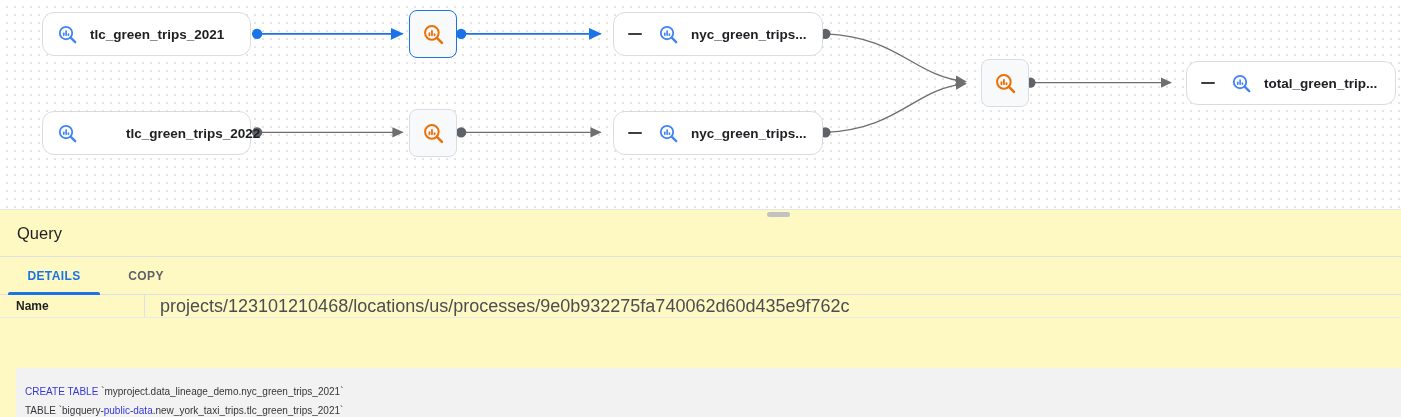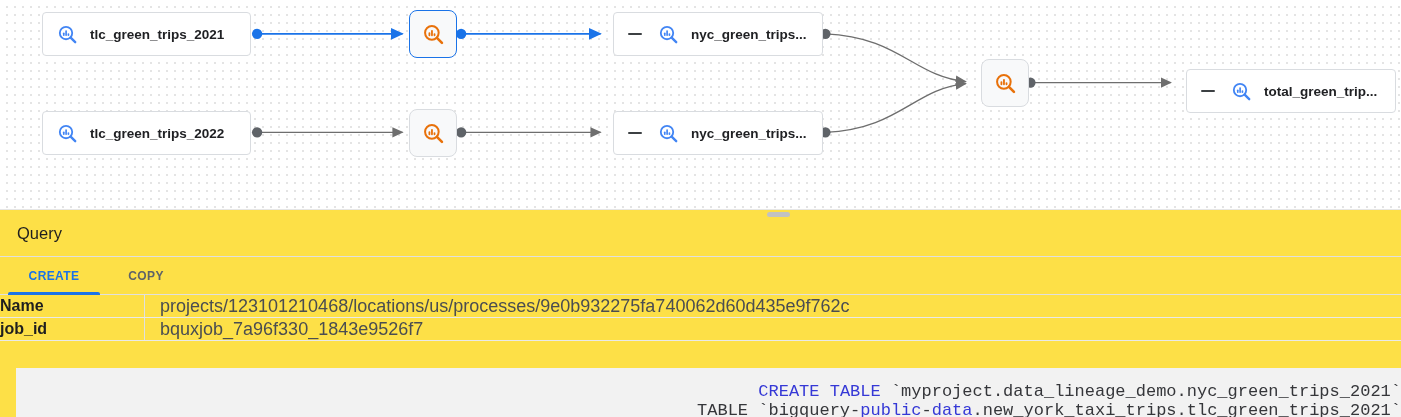--- a/index.html
+++ b/index.html
@@ -11,62 +11,62 @@
     position:relative; width:1401px; height:210px;
     background-color:#fff;
     background-image:radial-gradient(#e4e4e4 1.15px, transparent 1.15px);
     background-size:8px 8px; background-position:3px 3px;
     border-bottom:1px solid #e6e6e6;
   }
   .edges { position:absolute; inset:0; width:100%; height:100%; pointer-events:none; }
 
   .node {
     position:absolute; display:flex; align-items:center;
-    background:#fff; border:1px solid #d9dce0; border-radius:4px;
+    background:#fff; border:1px solid #d9dce0; border-radius:12px;
     height:44px; padding:0 14px; cursor:pointer;
   }
   .node-label { font-size:13.5px; font-weight:bold; color:#202124; white-space:nowrap; margin-left:12px; }
   .proc {
     position:absolute; width:48px; height:48px; border-radius:8px;
     background:#f8f9fa; border:1px solid #d9dce0;
     display:flex; align-items:center; justify-content:center; cursor:pointer;
   }
   .proc.selected { border:1.8px solid #1a73e8; }
   .minus { display:inline-block; width:14px; height:2px; background:#3c4043; border-radius:1px;
            margin-right:16px; flex:none; cursor:pointer; }
   .bq { width:21px; height:21px; flex:none; }
   .bq.blue  { color:#4285f4; }
   .bq.orange{ color:#e8710a; }
   .proc .bq { width:23px; height:23px; }
 
   
-  .panel { position:relative; width:1401px; height:207px; background:#fde047;text-align:right; }
+  .panel { position:relative; width:1401px; height:207px; background:#fef9c3; }
   .resize-handle { position:absolute; left:767px; top:2px; width:23px; height:5px;
                    border-radius:2.5px; background:#c2c2c2; cursor:row-resize; }
   .panel-header { height:47px; display:flex; align-items:center; padding-left:17px;
                   border-bottom:1px solid #e0e0e0; }
   .panel-title { font-size:16.5px; font-weight:normal; color:#1f1f1f; }
 
   .tab-bar { height:38px; display:flex; align-items:stretch; border-bottom:1px solid #e0e0e0; padding-left:8px; }
   .tab { min-width:92px; padding:0 12px; display:flex; align-items:center; justify-content:center;
          font-size:12px; font-weight:bold; letter-spacing:.4px; color:#5f6368;
          cursor:pointer; position:relative; }
   .tab.active { color:#1a73e8; }
   .tab.active::after { content:""; position:absolute; left:0; right:0; bottom:-1px; height:3px;
                        background:#1a73e8; border-radius:2px 2px 0 0; }
 
   .kv-row { display:flex; height:23px; border-bottom:1px solid #e9e9e9; align-items:center; }
-  .kv-label { width:145px; flex:none; font-size:16px; font-weight:bold;
+  .kv-label { width:145px; flex:none; padding-left:16px; font-size:12px; font-weight:bold;
               color:#1f1f1f; border-right:1px solid #e0e0e0; height:100%; display:flex; align-items:center; }
   .kv-value { padding-left:15px; font-size:18px; color:#4a4d51; white-space:nowrap; }
 
   .code-block { position:absolute; left:16px; right:0; top:158px; bottom:-20px;
                 background:#f2f2f2; padding:14px 0 0 9px; }
-  .code-line { font-family:Liberation Mono, monospace;
-               font-size:17px; line-height:19px; color:#35363a; white-space:pre; }
+  .code-line { font-family:Liberation Sans, sans-serif;
+               font-size:10px; line-height:19px; color:#35363a; white-space:pre; }
   .kw { color:#3538d6; }
 </style>
 </head>
 <body>
 
 <svg width="0" height="0" style="position:absolute">
   <defs>
     <symbol id="bq-glyph" viewBox="0 0 24 24">
       <circle cx="10.3" cy="10.3" r="7.1" fill="none" stroke="currentColor" stroke-width="2.1"></circle>
       <path d="M15.6 15.6 L20.8 20.8" stroke="currentColor" stroke-width="2.7" stroke-linecap="round"></path>
@@ -122,21 +122,21 @@
   </div>
 
   <div class="node" style="left:613px; top:12px; width:210px;">
     <span class="minus"></span>
     <svg class="bq blue">
         <use href="#bq-glyph"></use>
       </svg>
     <span class="node-label">nyc_green_trips...</span>
   </div>
 
-  <div class="node" style="left:42px; top:111px; width:209px;">
+  <div class="node" style="left:42px; top:111px; width:209px;gap:36px;">
     <svg class="bq blue">
         <use href="#bq-glyph"></use>
       </svg>
     <span class="node-label">tlc_green_trips_2022</span>
   </div>
 
   <div class="proc" style="left:409px; top:109px;">
     <svg class="bq orange">
         <use href="#bq-glyph"></use>
       </svg>
@@ -149,47 +149,43 @@
       </svg>
     <span class="node-label">nyc_green_trips...</span>
   </div>
 
   <div class="proc" style="left:981px; top:59px;">
     <svg class="bq orange">
         <use href="#bq-glyph"></use>
       </svg>
   </div>
 
-  <div class="node" style="left:1186px; top:69px; width:210px;">
+  <div class="node" style="left:1186px; top:61px; width:210px;">
     <span class="minus"></span>
     <svg class="bq blue">
         <use href="#bq-glyph"></use>
       </svg>
     <span class="node-label">total_green_trip...</span>
   </div>
 </div>
 
 <div class="panel">
   <div class="resize-handle"></div>
 
   <div class="panel-header">
     <span class="panel-title">Query</span>
   </div>
 
   <div class="tab-bar">
-    <div class="tab active">CREATE</div>
+    <div class="tab active">DETAILS</div>
     <div class="tab">COPY</div>
   </div>
 
   <div class="kv-row">
     <div class="kv-label">Name</div>
     <div class="kv-value">projects/123101210468/locations/us/processes/9e0b932275fa740062d60d435e9f762c</div>
-  </div>
-  <div class="kv-row">
-    <div class="kv-label">job_id</div>
-    <div class="kv-value">bquxjob_7a96f330_1843e9526f7</div>
   </div>
 
   <div class="code-block">
     <div class="code-line"><span class="kw">CREATE TABLE</span><span> `myproject.data_lineage_demo.nyc_green_trips_2021`</span></div>
     <div class="code-line"><span>TABLE `bigquery-</span><span class="kw">public</span><span>-</span><span class="kw">data</span><span>.new_york_taxi_trips.tlc_green_trips_2021`</span></div>
   </div>
 </div>
 
 </body></html>

